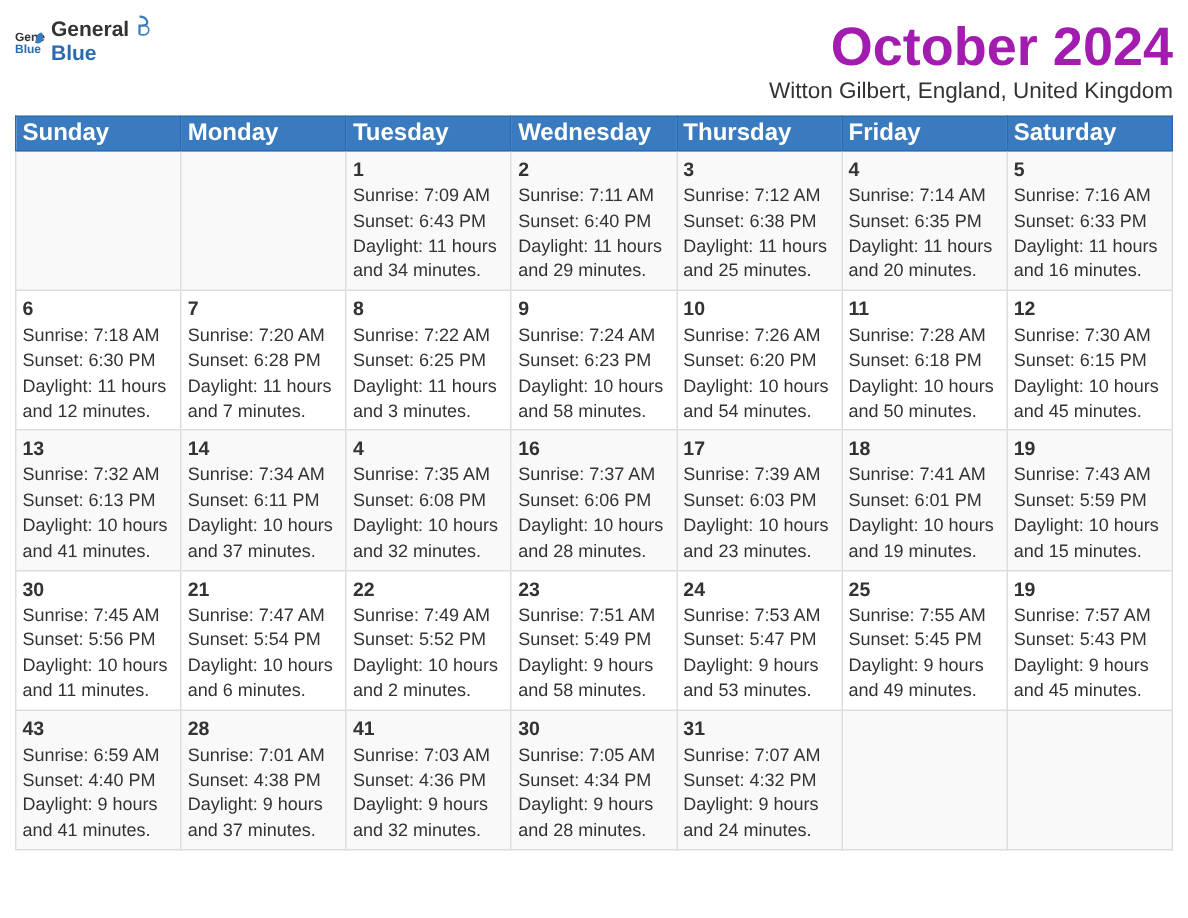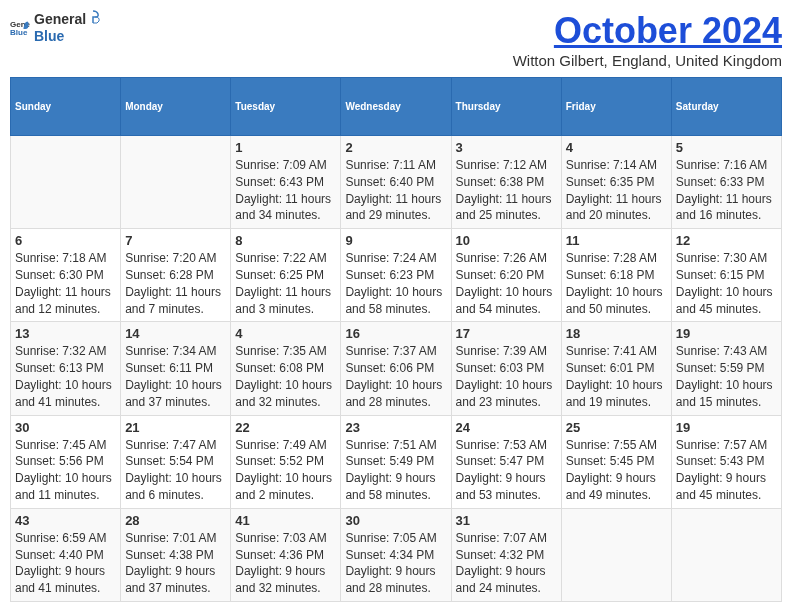--- a/index.html
+++ b/index.html
@@ -34,41 +34,40 @@
     .logo-icon {
       width: 20px;
       height: 20px;
     }
     .title-area {
       text-align: right;
     }
     .month-title {
       font-size: 36px;
       font-weight: bold;
-      color: #1d4ed8;
-      text-decoration: underline;
+      color: #a21caf;
     }
     .location-title {
       font-size: 15px;
       color: #333;
       font-weight: normal;
     }
     table {
       width: 100%;
       border-collapse: collapse;
       font-size: 11px;
     }
     thead tr {
       background-color: #3a7bbf;
     }
     thead th {
       color: white;
-      padding: 23px 4px;
+      padding: 2px 4px;
       text-align: left;
-      font-size: 10px;
+      font-size: 16px;
       font-weight: bold;
       border: 1px solid #2a6ab0;
     }
     tbody tr {
       border-bottom: 1px solid #ccc;
     }
     tbody td {
       vertical-align: top;
       padding: 4px 4px;
       border: 1px solid #ddd;

